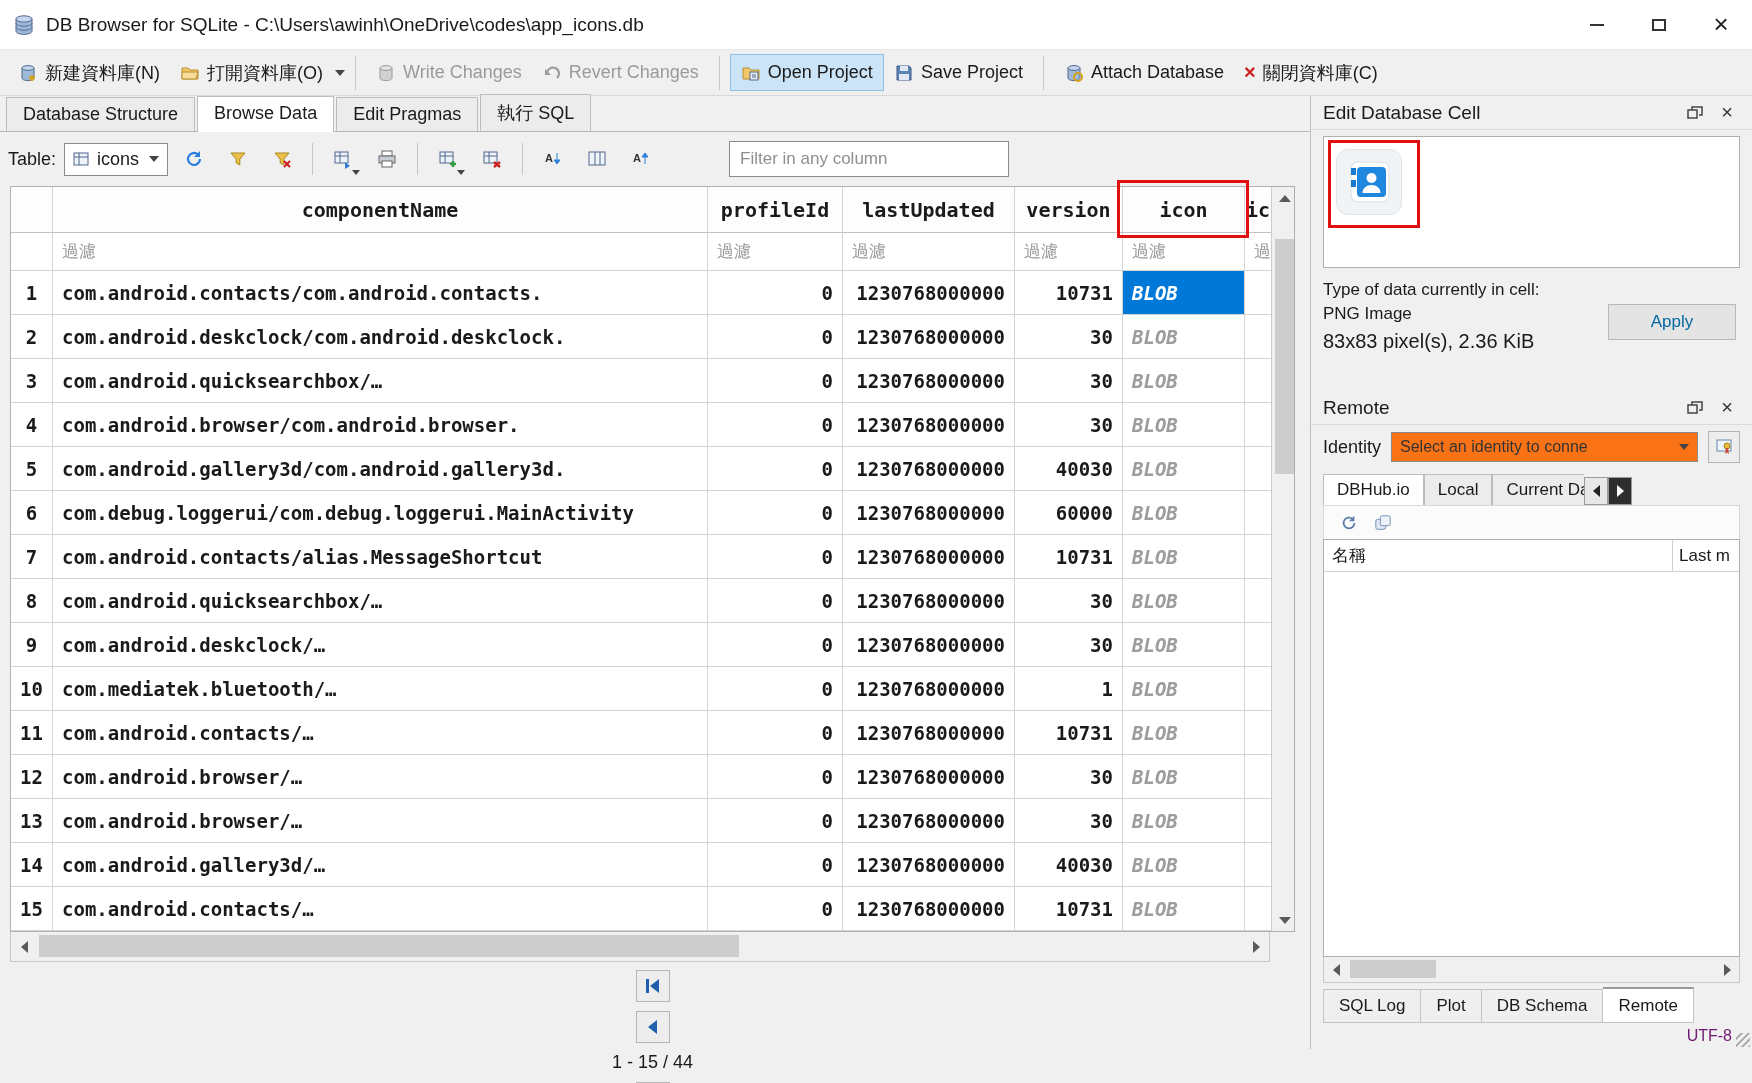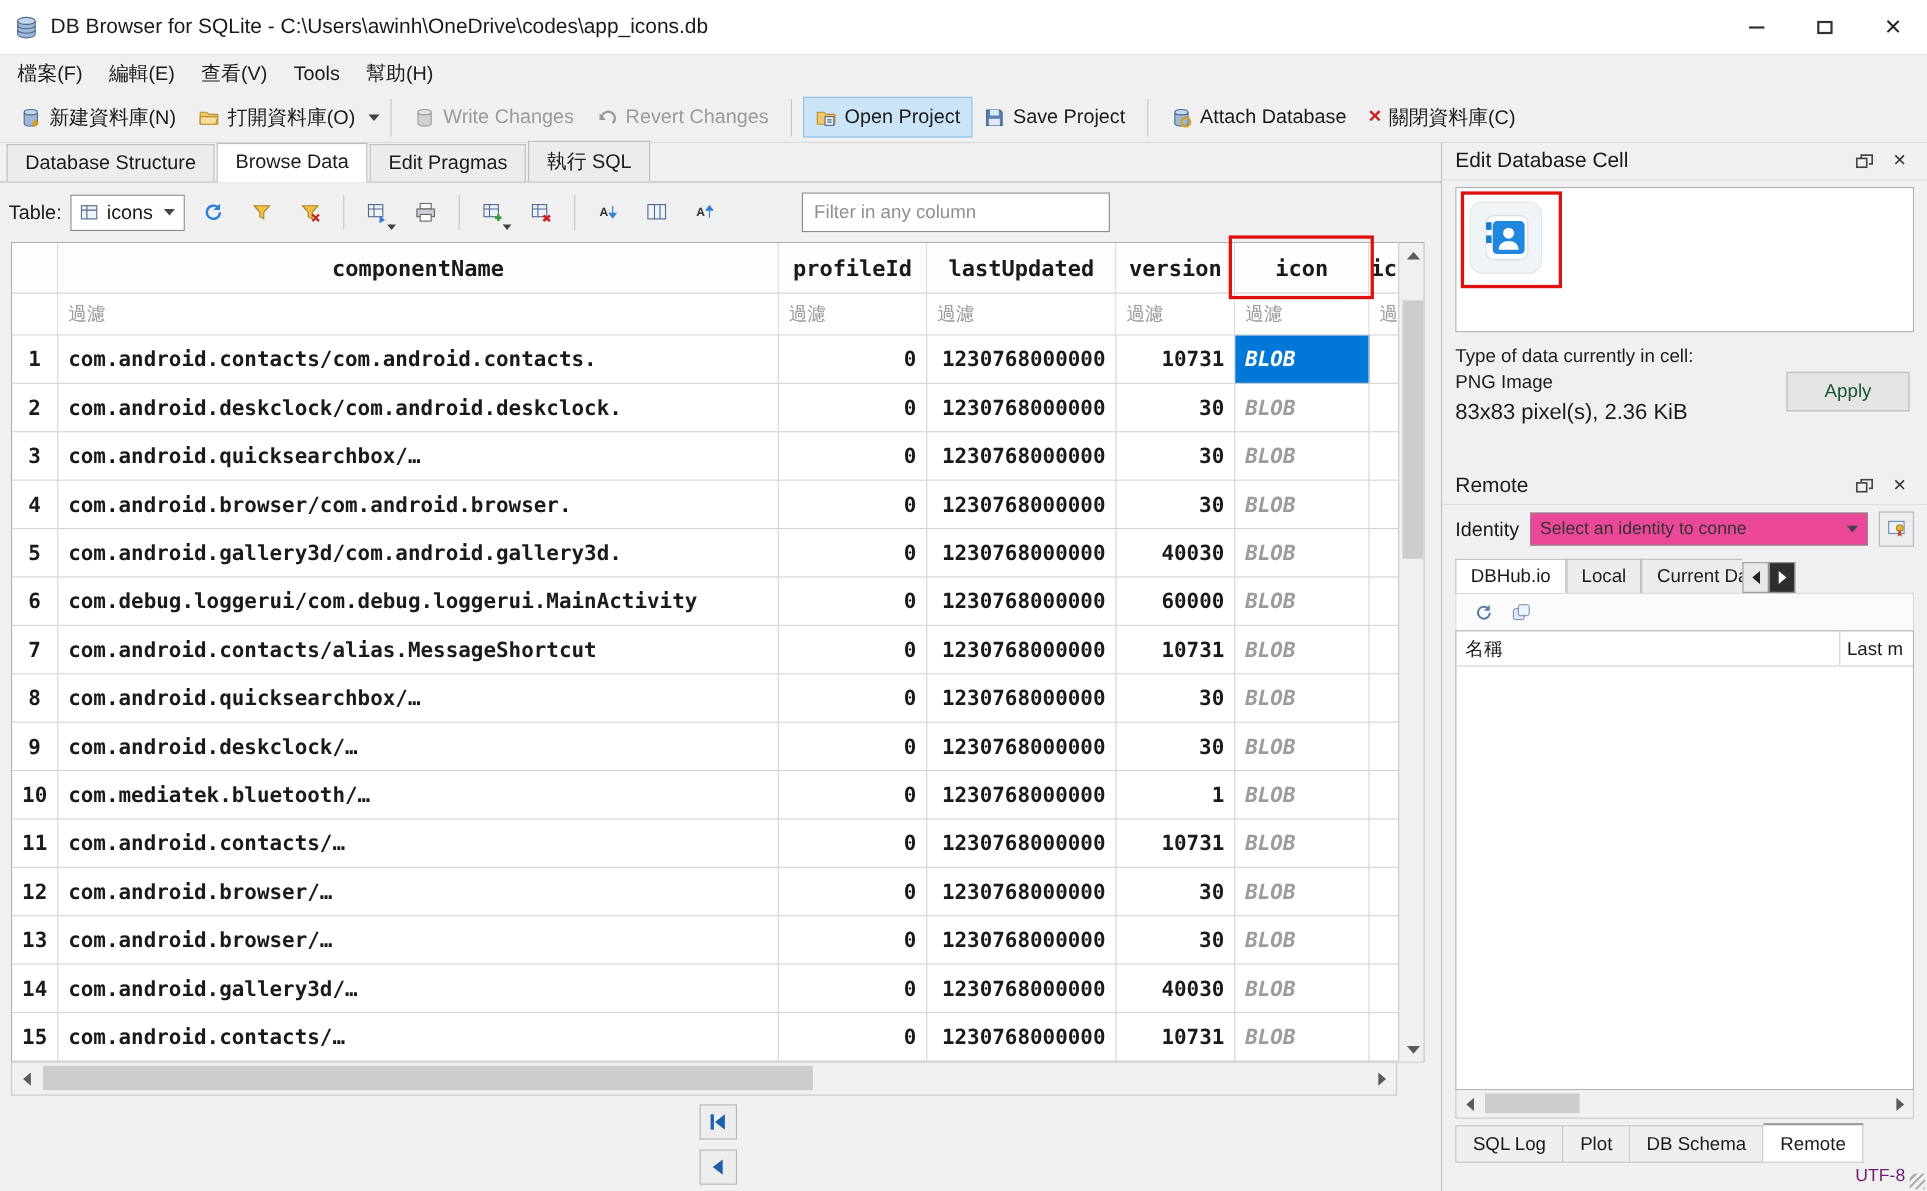--- a/index.html
+++ b/index.html
@@ -108,26 +108,26 @@
 
   .preview-box { margin:6px 12px; height:132px; background:#fff; border:1px solid #b0b0b0; position:relative; padding:12px; }
   .preview-img { width:66px; height:66px; background:#f1f4f7; border:1px solid #e2e5e8; border-radius:12px; display:flex; align-items:center; justify-content:center; }
   .red-rect-preview { position:absolute; left:4px; top:3px; width:92px; height:88px; border:3px solid #e01010; pointer-events:none; }
 
   .cellinfo { padding:6px 12px 0 12px; font-size:17px; }
   .cellinfo .row2 { display:flex; align-items:flex-start; margin-top:4px; }
   .cellinfo .lines { flex:1; }
   .cellinfo .lines div { margin-bottom:6px; }
   .size-line { font-size:20px; }
-  .apply-btn { width:112px; height:36px; background:#e4e4e4; border:1px solid #b8b8b8; color:#14532d; font-size:17px; display:flex; align-items:center; justify-content:center; margin-right:4px; }
+  .apply-btn { width:128px; height:36px; background:#e4e4e4; border:1px solid #b8b8b8; color:#0369a1; font-size:17px; display:flex; align-items:center; justify-content:center; margin-right:4px; }
 
   .remote-gap { height:32px; }
 
   .identity-row { height:44px; display:flex; align-items:center; padding:0 12px; gap:10px; font-size:18px; }
-  .identity-dd { flex:1; display:flex; align-items:center; justify-content:space-between; border:1px solid #8a8a8a; background:#ec4899; padding:5px 8px; font-size:16px; color:#333; white-space:nowrap; overflow:hidden; }
+  .identity-dd { flex:1; display:flex; align-items:center; justify-content:space-between; border:1px solid #8a8a8a; background:#f97316; padding:5px 8px; font-size:16px; color:#333; white-space:nowrap; overflow:hidden; }
   .id-btn { width:32px; height:32px; border:1px solid #b5b5b5; background:#ededed; display:flex; align-items:center; justify-content:center; }
 
   .rtabs { display:flex; align-items:flex-end; padding:0 12px; height:36px; position:relative; }
   .rtab { padding:5px 13px; font-size:17px; border:1px solid #bdbdbd; border-bottom:none; background:#ececec; white-space:nowrap; overflow:hidden; }
   .rtab.active { background:#fff; }
   .rtab.clipped { max-width:92px; border-right:none; }
   .spin { width:24px; height:28px; border:1px solid #9a9a9a; background:#e8e8e8; display:flex; align-items:center; justify-content:center; }
   .spin.dark { background:#2e2e2e; }
   .spin.dark .t { border-left-color:#fff; }
   .spin .t { width:0; height:0; border-top:6px solid transparent; border-bottom:6px solid transparent; }
@@ -174,27 +174,20 @@
     <span class="title">DB Browser for SQLite - C:\Users\awinh\OneDrive\codes\app_icons.db</span>
     <div class="winbtn">
         <span class="bar"></span>
       </div>
     <div class="winbtn">
         <span class="box"></span>
       </div>
     <div class="winbtn close">×</div>
   </div>
 
-  <div class="menubar">
-    <span class="menu-item">檔案(F)</span>
-    <span class="menu-item">編輯(E)</span>
-    <span class="menu-item">查看(V)</span>
-    <span class="menu-item">Tools</span>
-    <span class="menu-item">幫助(H)</span>
-  </div>
 
   <div class="toolbar">
     <div class="tbtn">
       <span>
         <svg width="20" height="20" viewBox="0 0 20 20">
             <path d="M4 5v10c0 1.5 2.7 2.6 6 2.6s6-1.1 6-2.6V5" fill="#9db8d8" stroke="#50688c"></path>
             <ellipse cx="10" cy="5" rx="6" ry="2.4" fill="#c3d6ee" stroke="#50688c"></ellipse>
             <path d="M14 12v6M11 15h6" stroke="#d8a018" stroke-width="2.4"></path>
           </svg>
       </span>

